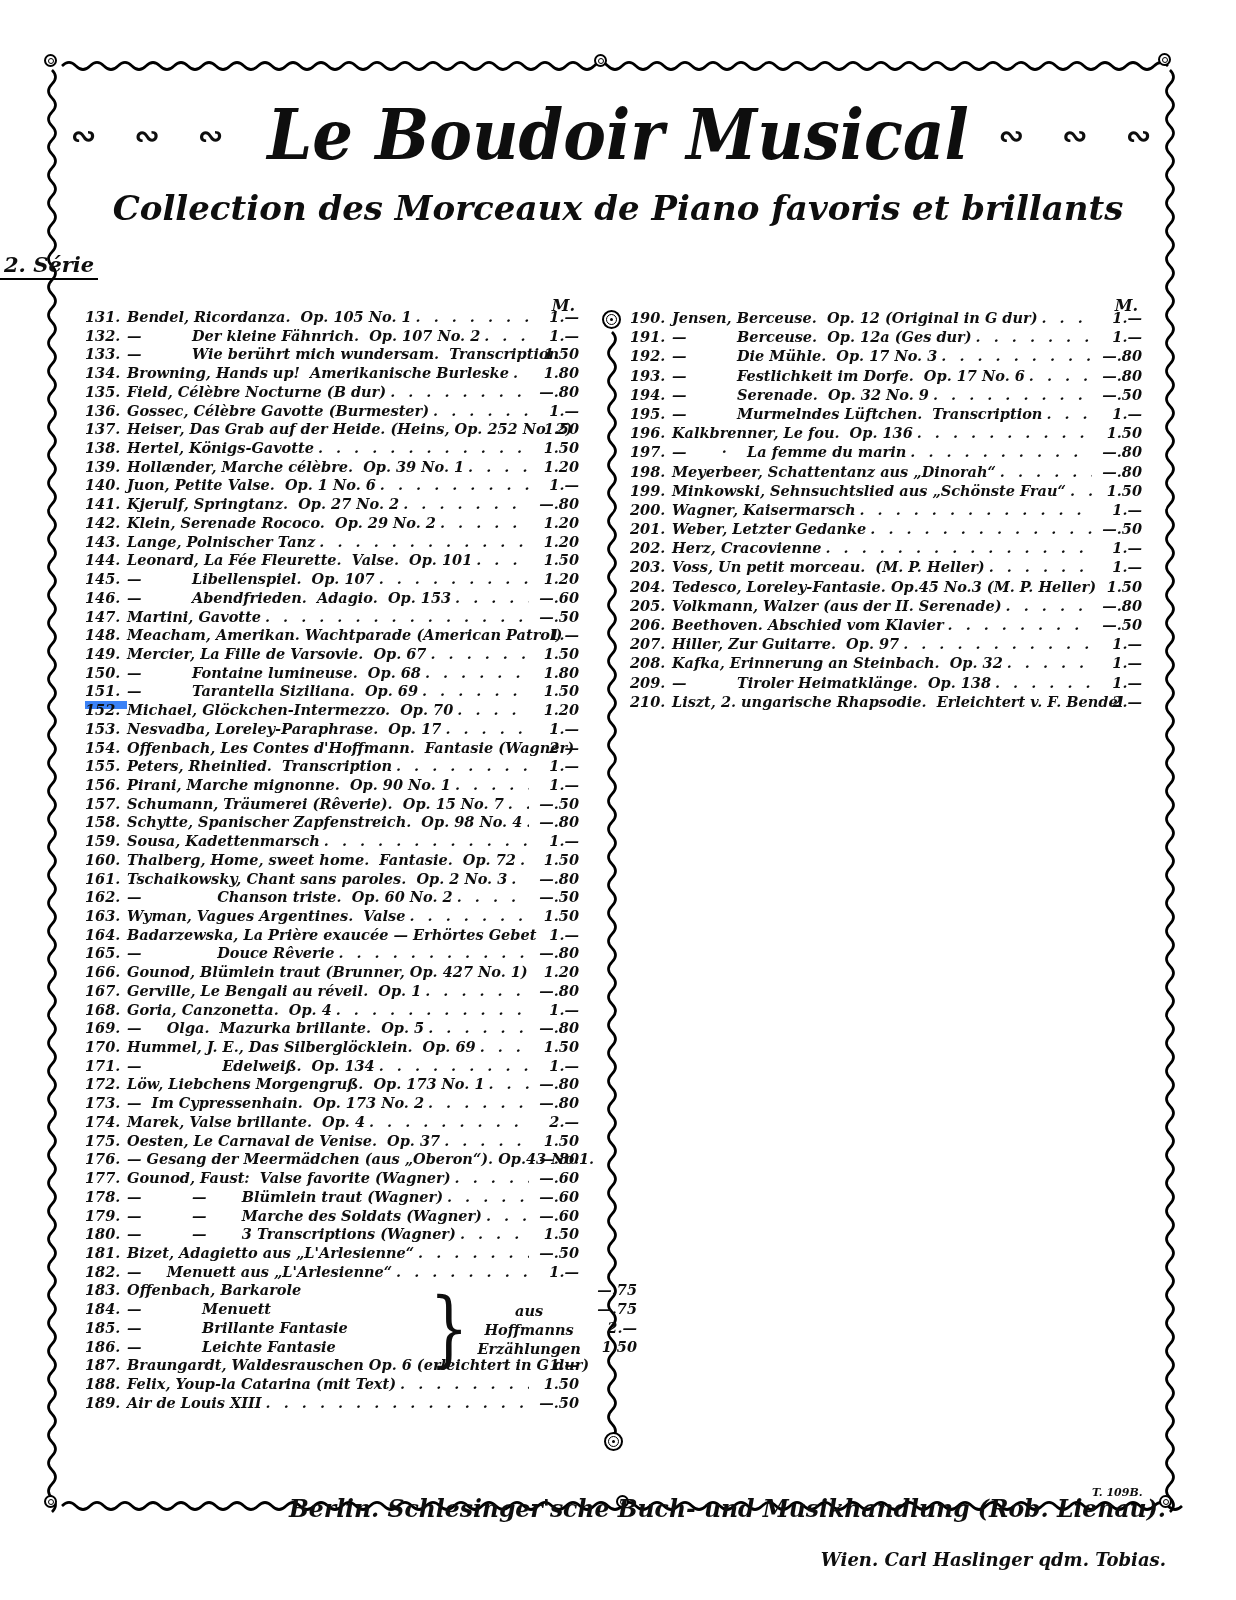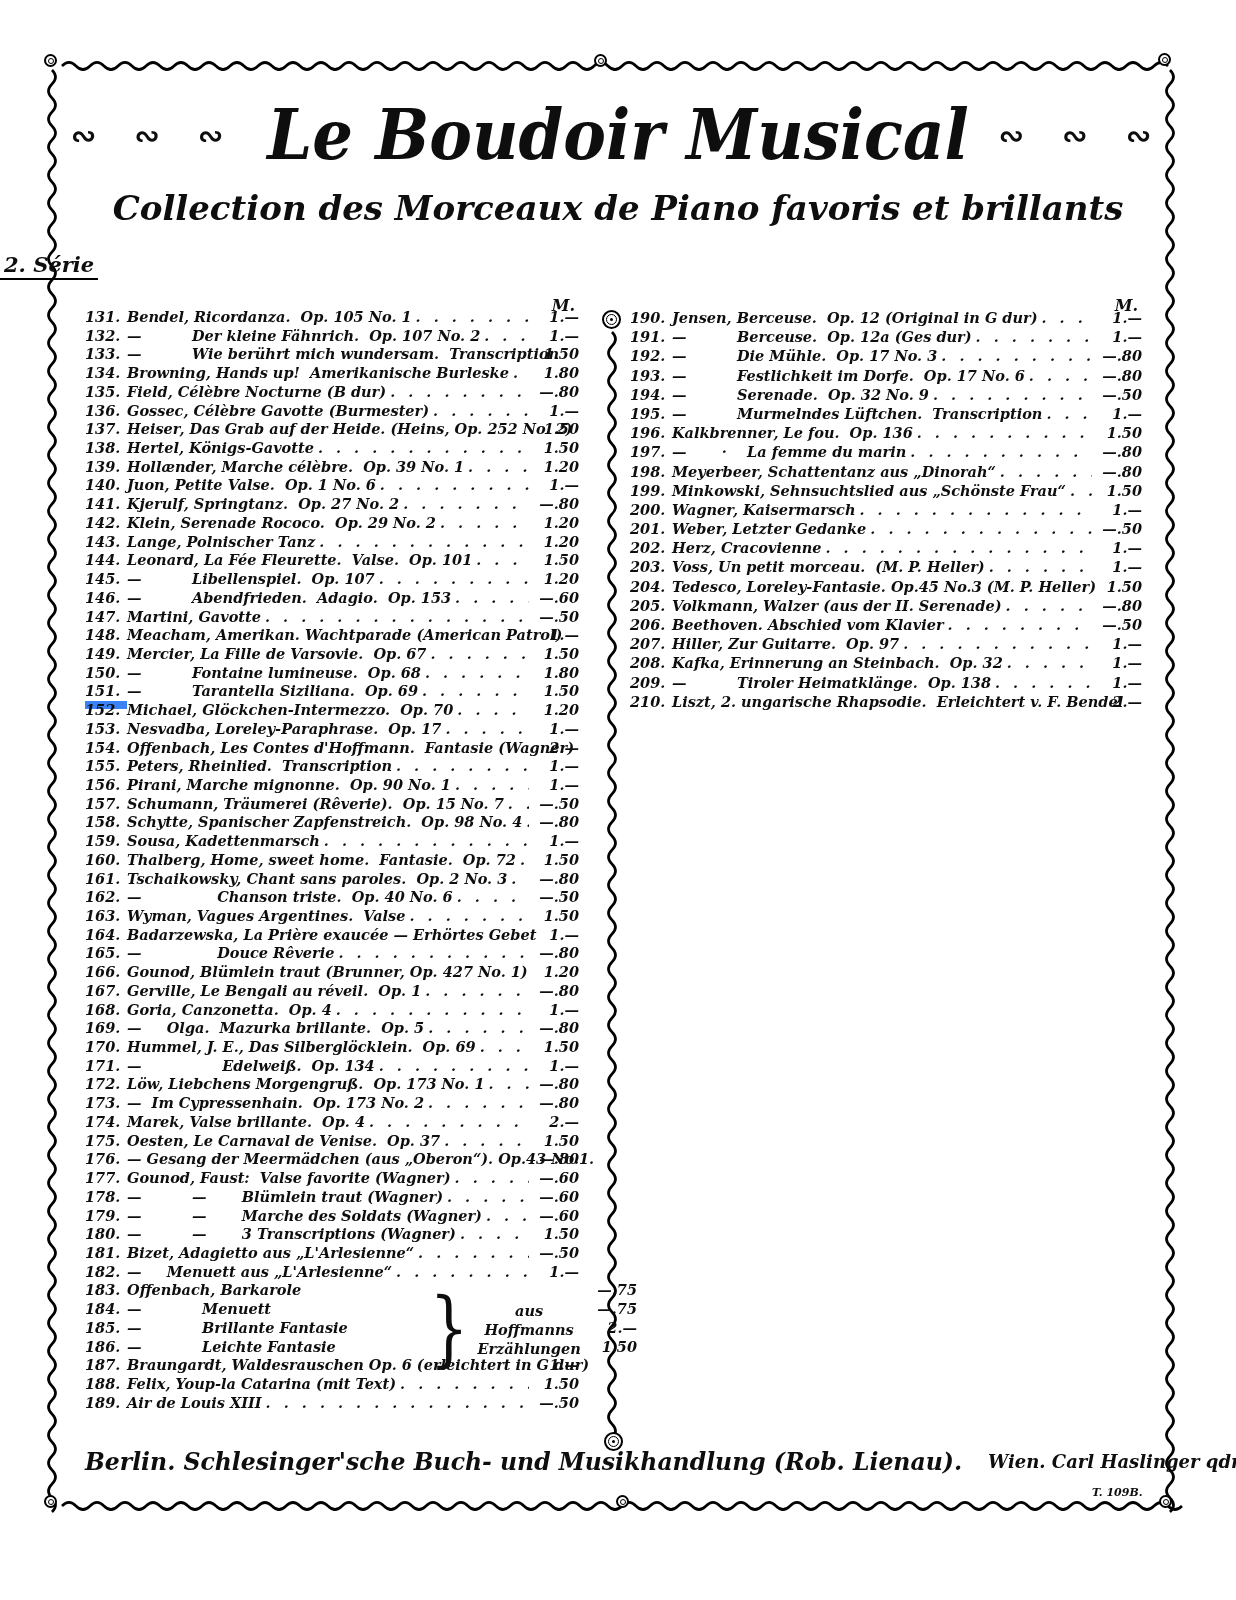--- a/index.html
+++ b/index.html
@@ -75,22 +75,22 @@
     display:flex; align-items:center;
   }
   .hoffmann .brace {
     font:400 82px/76px "DejaVu Serif", serif; transform:scaleX(0.75);
   }
   .hoffmann .glabel {
     flex:1; text-align:center; font:italic 700 14.5px/19px "DejaVu Serif", serif;
   }
   
   .footer {
-    position:absolute; top:1448px; left:85px; right:70px;
-    display:flex; align-items:center; gap:26px; white-space:nowrap;
+    position:absolute; top:1495px; left:85px; right:70px;
+    display:flex; align-items:flex-end; gap:26px; white-space:nowrap;flex-direction:column;
   }
   .footer .pub-left  { font:italic 700 23.5px/1.2 "DejaVu Serif", serif; }
   .footer .pub-right { font:italic 700 18px/1.2 "DejaVu Serif", serif; }
   .plate {
     position:absolute; top:1487px; left:1092px;
     font:italic 700 11px/1 "DejaVu Serif", serif;
   }
 </style>
 </head>
 <body>
@@ -316,21 +316,21 @@
           <span class="price">1.50</span>
         </div>
         <div class="row">
           <span class="num">161.</span>
           <span class="txt">Tschaikowsky, Chant sans paroles.  Op. 2 No. 3</span>
           <span class="leader">. . . . . . . . . . . . . . . . . . . . . . . . . . . . . . . . . . . . . . . . . . . . . . . . . . </span>
           <span class="price">—.80</span>
         </div>
         <div class="row">
           <span class="num">162.</span>
-          <span class="txt">—               Chanson triste.  Op. 40 No. 6</span>
+          <span class="txt">—               Chanson triste.  Op. 60 No. 2</span>
           <span class="leader">. . . . . . . . . . . . . . . . . . . . . . . . . . . . . . . . . . . . . . . . . . . . . . . . . . </span>
           <span class="price">—.50</span>
         </div>
         <div class="row">
           <span class="num">163.</span>
           <span class="txt">Wyman, Vagues Argentines.  Valse</span>
           <span class="leader">. . . . . . . . . . . . . . . . . . . . . . . . . . . . . . . . . . . . . . . . . . . . . . . . . . </span>
           <span class="price">1.50</span>
         </div>
         <div class="row">

